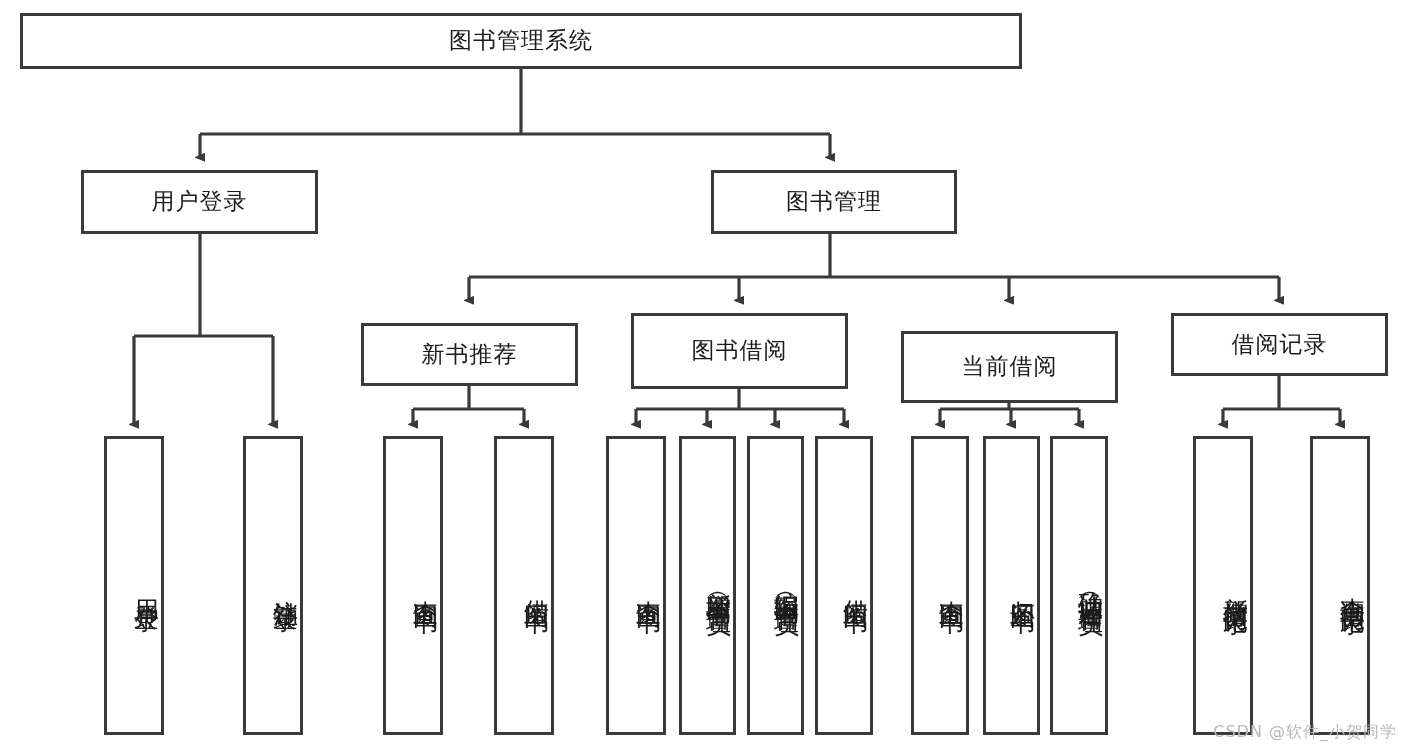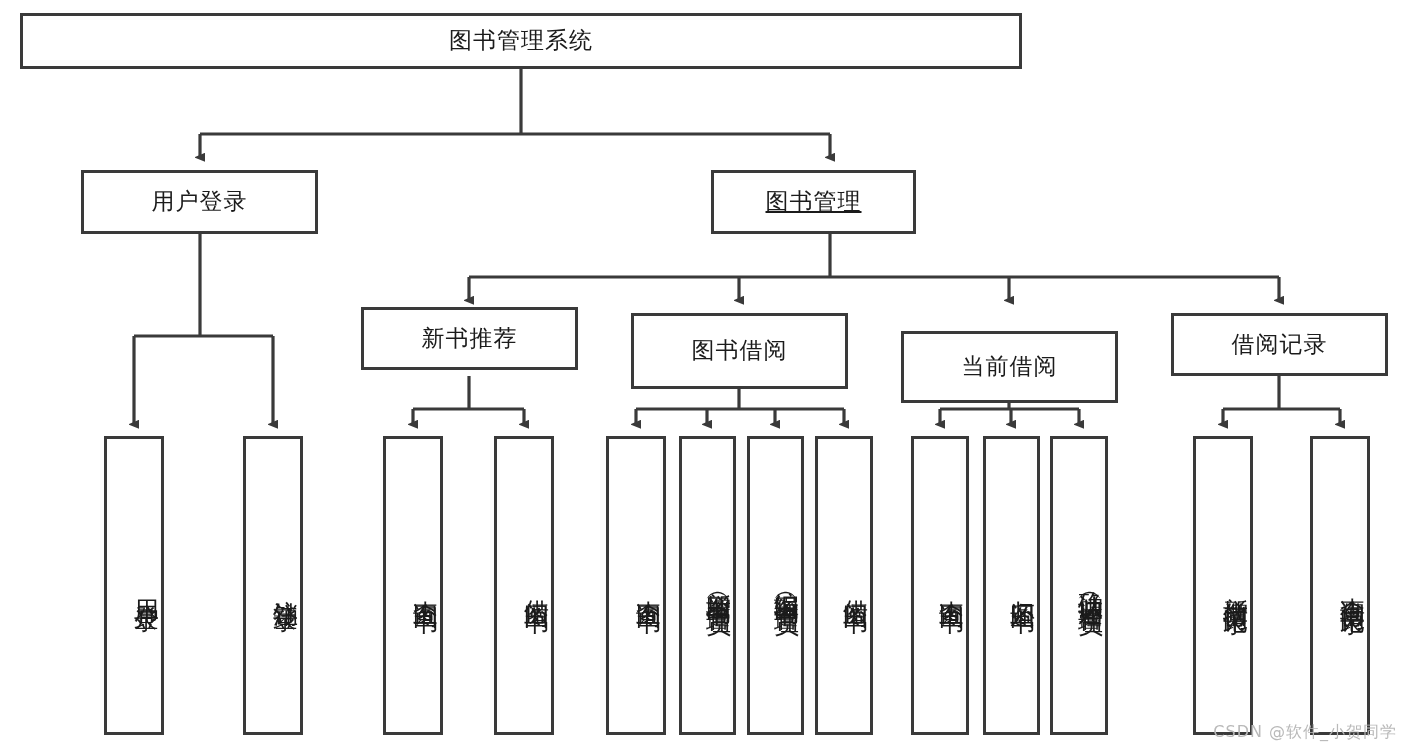--- a/index.html
+++ b/index.html
@@ -102,25 +102,25 @@
     </g>
   </svg>
 
   <div class="node h" style="left:20px;top:13px;width:1002px;height:56px;">
     <span>图书管理系统</span>
   </div>
 
   <div class="node h" style="left:81px;top:170px;width:237px;height:64px;">
     <span>用户登录</span>
   </div>
-  <div class="node h" style="left:711px;top:170px;width:205px;height:64px;text-decoration:underline;">
+  <div class="node h" style="left:711px;top:170px;width:246px;height:64px;">
     <span>图书管理</span>
   </div>
 
-  <div class="node h" style="left:361px;top:307px;width:217px;height:63px;text-align:center;">
+  <div class="node h" style="left:361px;top:323px;width:217px;height:63px;text-align:center;">
     <span>新书推荐</span>
   </div>
   <div class="node h" style="left:631px;top:313px;width:217px;height:76px;">
     <span>图书借阅</span>
   </div>
   <div class="node h" style="left:901px;top:331px;width:217px;height:72px;">
     <span>当前借阅</span>
   </div>
   <div class="node h" style="left:1171px;top:313px;width:217px;height:63px;text-align:center;">
     <span>借阅记录</span>

